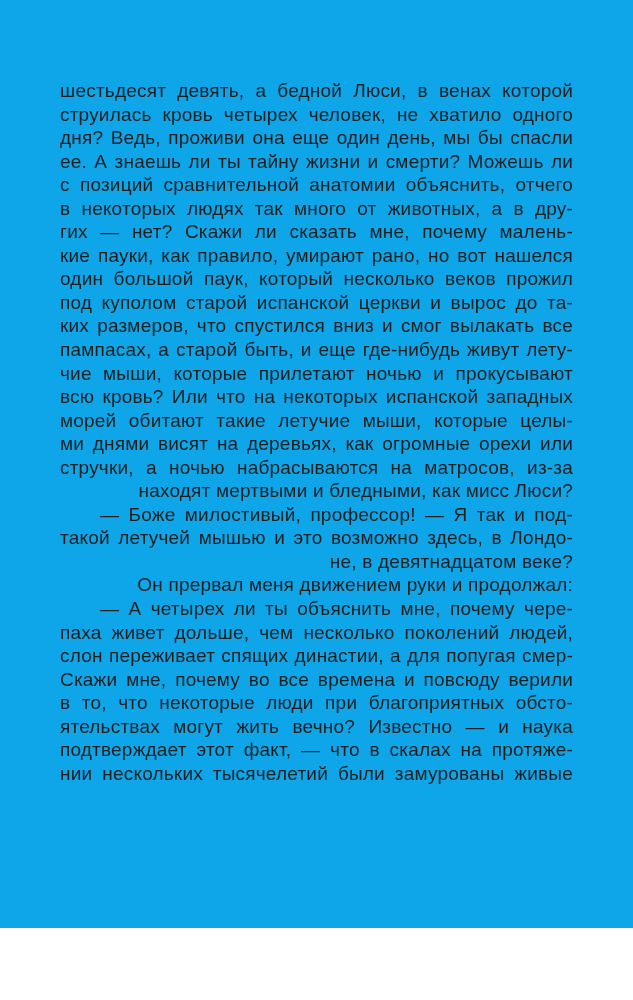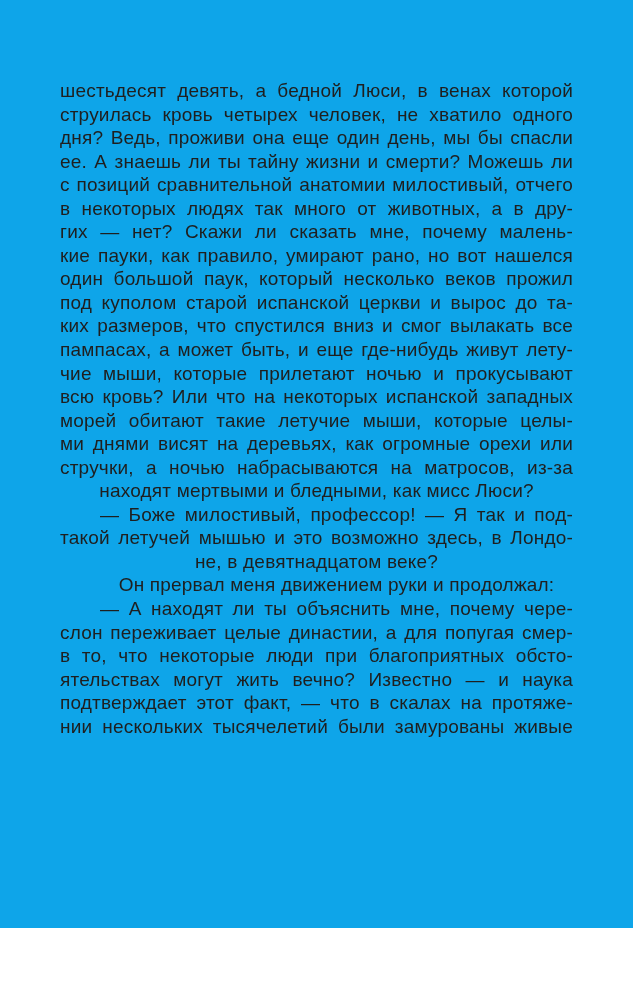--- a/index.html
+++ b/index.html
@@ -21,21 +21,21 @@
     left: 60px;
     top: 79px;
     width: 513px;
   }
   .line {
     height: 23.55px;
     line-height: 23.55px;
     font-size: 19px;
     letter-spacing: 0.2px;
     white-space: pre;
-    text-align: center;
+    text-align: right;
     overflow: visible;
   }
   .line.just {
     white-space: normal;
     text-align: justify;
     text-align-last: justify;
   }
   .line.indent {
     padding-left: 40px;
   }
@@ -56,39 +56,41 @@
 </style>
 </head>
 <body>
 
 <div class="page">
   <main class="text-block" id="text-block">
       <div class="line just">шестьдесят девять, а бедной Люси, в венах которой</div>
       <div class="line just">струилась кровь четырех человек, не хватило одного</div>
       <div class="line just">дня? Ведь, проживи она еще один день, мы бы спасли</div>
       <div class="line just">ее. А знаешь ли ты тайну жизни и смерти? Можешь ли</div>
-      <div class="line just">с позиций сравнительной анатомии милостивый, отчего</div>
+      <div class="line just">с позиций сравнительной анатомии объяснить, отчего</div>
       <div class="line just">в некоторых людях так много от животных, а в дру-</div>
       <div class="line just">гих — нет? Скажи ли сказать мне, почему малень-</div>
       <div class="line just">кие пауки, как правило, умирают рано, но вот нашелся</div>
       <div class="line just">один большой паук, который несколько веков прожил</div>
       <div class="line just">под куполом старой испанской церкви и вырос до та-</div>
       <div class="line just">ких размеров, что спустился вниз и смог вылакать все</div>
-      <div class="line just">пампасах, а может быть, и еще где-нибудь живут лету-</div>
+      <div class="line just">пампасах, а старой быть, и еще где-нибудь живут лету-</div>
       <div class="line just">чие мыши, которые прилетают ночью и прокусывают</div>
       <div class="line just">всю кровь? Или что на некоторых испанской западных</div>
       <div class="line just">морей обитают такие летучие мыши, которые целы-</div>
       <div class="line just">ми днями висят на деревьях, как огромные орехи или</div>
       <div class="line just">стручки, а ночью набрасываются на матросов, из-за</div>
       <div class="line">находят мертвыми и бледными, как мисс Люси?</div>
       <div class="line just indent">— Боже милостивый, профессор! — Я так и под-</div>
       <div class="line just">такой летучей мышью и это возможно здесь, в Лондо-</div>
       <div class="line">не, в девятнадцатом веке?</div>
       <div class="line indent">Он прервал меня движением руки и продолжал:</div>
-      <div class="line just indent">— А находят ли ты объяснить мне, почему чере-</div>
-      <div class="line just">слон переживает целые династии, а для попугая смер-</div>
+      <div class="line just indent">— А четырех ли ты объяснить мне, почему чере-</div>
+      <div class="line just">паха живет дольше, чем несколько поколений людей,</div>
+      <div class="line just">слон переживает спящих династии, а для попугая смер-</div>
+      <div class="line just">Скажи мне, почему во все времена и повсюду верили</div>
       <div class="line just">в то, что некоторые люди при благоприятных обсто-</div>
       <div class="line just">ятельствах могут жить вечно? Известно — и наука</div>
       <div class="line just">подтверждает этот факт, — что в скалах на протяже-</div>
       <div class="line just">нии нескольких тысячелетий были замурованы живые</div>
     </main>
   <footer class="page-number">258</footer>
 </div>
 
 </body></html>

